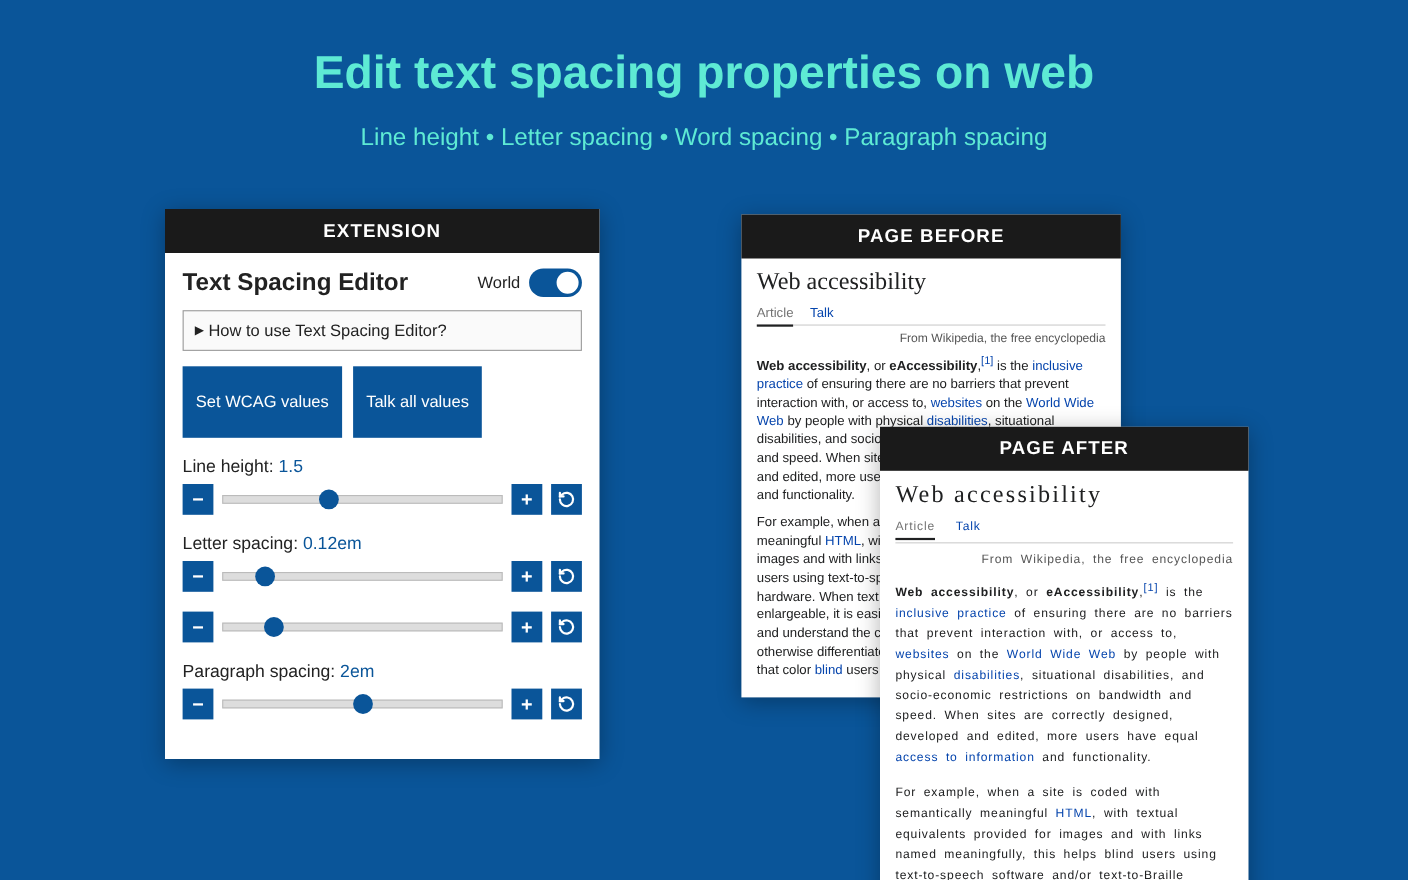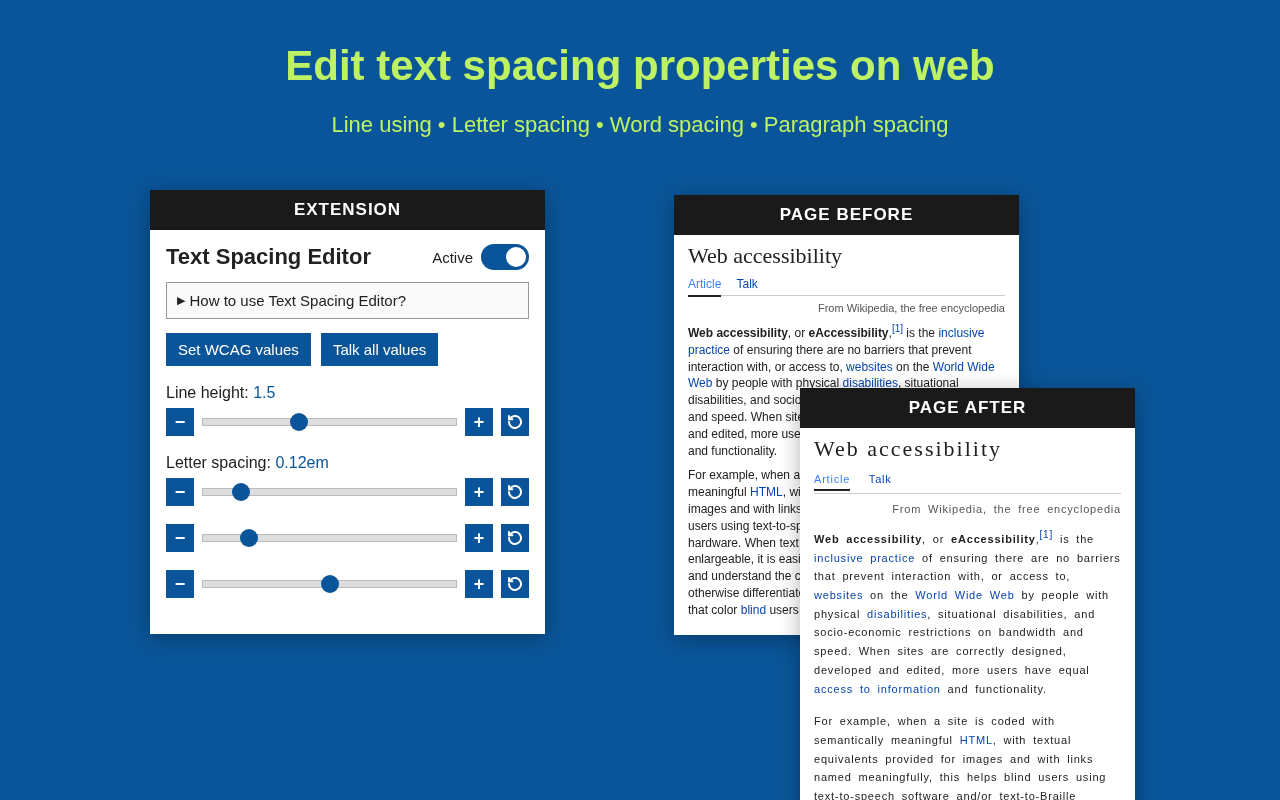--- a/index.html
+++ b/index.html
@@ -6,21 +6,21 @@
   body {
     width: 1280px;
     height: 800px;
     background: #0a5599;
     font-family: -apple-system, BlinkMacSystemFont, "Segoe UI", Arial, sans-serif;
     overflow: hidden;
     position: relative;
   }
   .hero {
     text-align: center;
-    color: #bef264;
+    color: #5eead4;
     padding-top: 42px;
   }
   .hero h1 {
     font-size: 42px;
     font-weight: 800;
   }
   .hero .sub {
     font-size: 22px;
     margin-top: 22px;
     font-weight: 400;
@@ -55,21 +55,21 @@
   .toggle::after {
     content:""; position:absolute; right:3px; top:3px; width:20px; height:20px; background:#fff; border-radius:50%;
   }
   .howto {
     border: 1px solid #999; padding: 9px 10px; font-size: 15px; color: #222; background:#fafafa;
     display:flex; align-items:center; gap:4px; cursor:pointer; margin-bottom:14px;
   }
   .howto .tri { font-size:11px; }
   .btn-row { display:flex; gap:10px; margin-bottom:18px; }
   .btn {
-    background:#0a5599; color:#fff; border:none; font-size:15px; padding:8px 12px; cursor:pointer;
+    background:#0a5599; color:#fff; border:none; font-size:15px; padding:24px 12px; cursor:pointer;
   }
   .prop { margin-bottom: 18px; }
   .prop-label { font-size:16px; color:#222; font-weight:400; margin-bottom:6px; }
   .prop-label .val { color:#0a5599; }
   .slider-row { display:flex; align-items:center; gap:8px; }
   .sq {
     width:28px; height:28px; background:#0a5599; color:#fff; display:flex; align-items:center; justify-content:center;
     cursor:pointer; font-size:18px; font-weight:700; flex-shrink:0;
   }
   .sq svg { width:16px; height:16px; }
@@ -84,48 +84,48 @@
   .page-before {
     left: 674px; top: 195px; width: 345px;
   }
   .page-after {
     left: 800px; top: 388px; width: 335px;
   }
   .wiki { padding: 8px 14px; font-family: Georgia, 'Times New Roman', serif; color:#202122; font-size:12px; }
   .wiki h2 { font-family: Georgia, serif; font-size:22px; font-weight:400; margin-bottom:8px; }
   .wiki .tabs { font-family: Arial, sans-serif; font-size:12px; border-bottom:1px solid #ccc; padding-bottom:4px; margin-bottom:6px; }
   .wiki .tabs span { margin-right:12px; }
-  .wiki .tabs .active { color:#3b82f6; border-bottom:2px solid #202122; padding-bottom:4px; }
+  .wiki .tabs .active { color:#737373; border-bottom:2px solid #202122; padding-bottom:4px; }
   .wiki .tabs .link { color:#0645ad; }
   .wiki .src { font-family: Arial,sans-serif; font-size:11px; color:#555; margin-bottom:8px;text-align:right; }
   .wiki p { font-family: Arial,sans-serif; font-size:12px; line-height:1.4; margin-bottom:8px; }
   .wiki a { color:#0645ad; text-decoration:none; }
   .wiki .ref { color:#0645ad; font-size:10px; vertical-align:super; }
   
   .page-after .wiki h2 { letter-spacing: 2px; font-size:22px; }
   .page-after .wiki p, .page-after .wiki .src, .page-after .wiki .tabs {
     letter-spacing: 0.8px; word-spacing: 3px; line-height:1.7; font-size:11px;
   }
   .page-after .wiki p { margin-bottom:14px; }
 </style>
 </head>
 <body>
 
 <div class="hero">
   <h1>Edit text spacing properties on web</h1>
-  <div class="sub">Line using • Letter spacing • Word spacing • Paragraph spacing</div>
+  <div class="sub">Line height • Letter spacing • Word spacing • Paragraph spacing</div>
 </div>
 
 <div class="panel ext">
   <div class="panel-header">EXTENSION</div>
   <div class="ext-body">
     <div class="ext-top">
       <div class="ext-title">Text Spacing Editor</div>
       <div class="ext-active">
-        <span>Active</span>
+        <span>World</span>
         <div class="toggle"></div>
       </div>
     </div>
     <div class="howto">
       <span class="tri">▶</span>
       <span>How to use Text Spacing Editor?</span>
     </div>
     <div class="btn-row">
       <button class="btn">Set WCAG values</button>
       <button class="btn">Talk all values</button>
@@ -172,20 +172,21 @@
             <div class="sq">+</div>
             <div class="sq">
               <svg viewBox="0 0 24 24" fill="none" stroke="#fff" stroke-width="3" stroke-linecap="round">
                 <path d="M3 12a9 9 0 1 0 3-6.7L3 8"></path>
                 <path d="M3 3v5h5"></path>
               </svg>
             </div>
           </div>
         </div>
         <div class="prop">
+          <div class="prop-label">Paragraph spacing: <span class="val">2em</span></div>
           <div class="slider-row">
             <div class="sq">−</div>
             <div class="track">
               <div class="thumb" style="left:50%"></div>
             </div>
             <div class="sq">+</div>
             <div class="sq">
               <svg viewBox="0 0 24 24" fill="none" stroke="#fff" stroke-width="3" stroke-linecap="round">
                 <path d="M3 12a9 9 0 1 0 3-6.7L3 8"></path>
                 <path d="M3 3v5h5"></path>

